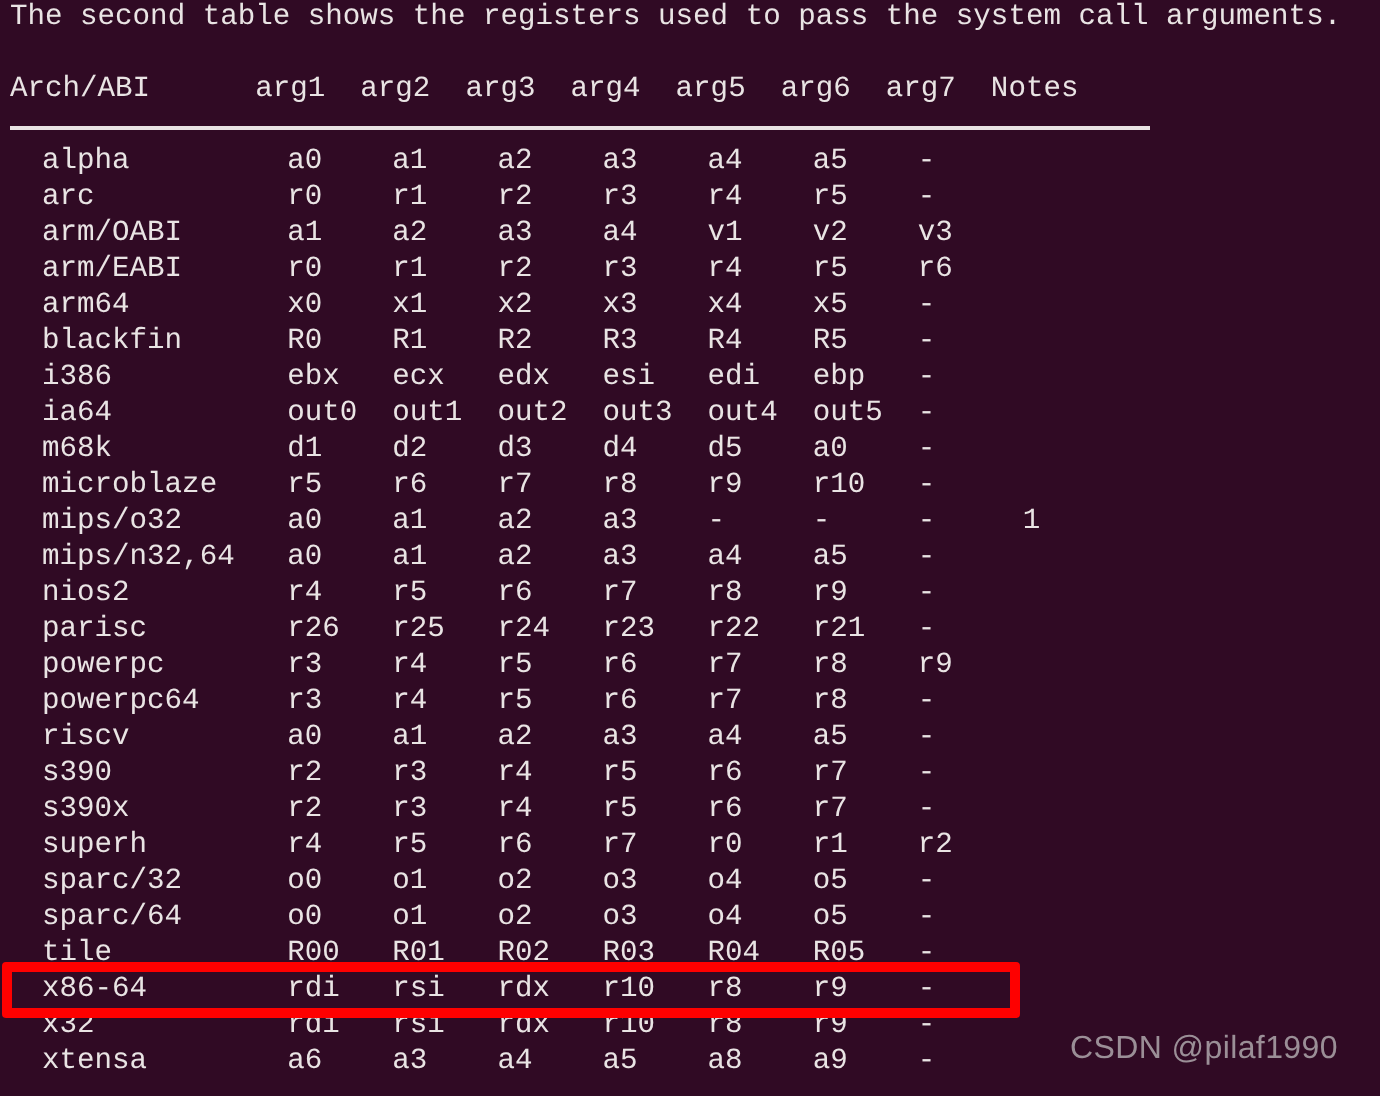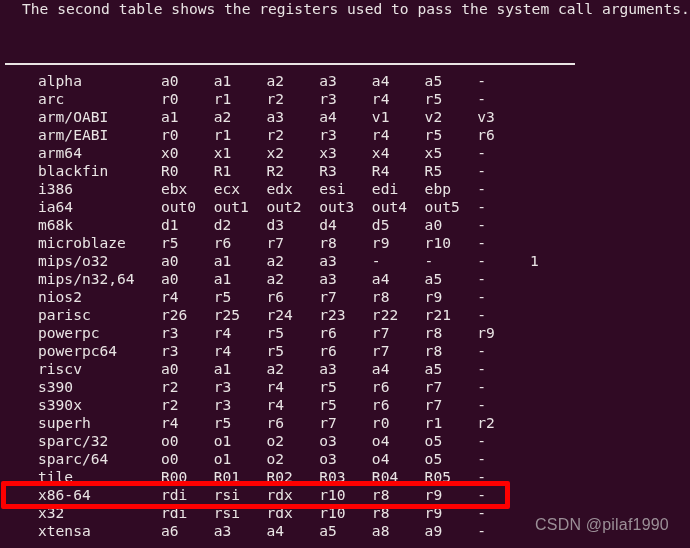--- a/index.html
+++ b/index.html
@@ -28,23 +28,24 @@
     line-height: 18px;
     white-space: pre;
     padding: 0;
     box-sizing: border-box;
   }
 
   .term-line {
     height: 18px;
     line-height: 18px;
     white-space: pre;
-    padding-left: 22px;
+    padding-left: 5px;
     letter-spacing: 0px;
     color: #e9e4e4;
+    font-family: Liberation Mono, monospace;
   }
 
   #intro-line {
     position: absolute;
     left: 0;
     top: 0;
     height: 18px;
   }
 
   #blank-line-1 {
@@ -101,20 +102,21 @@
 </style>
 </head>
 <body>
 
 <div id="terminal" style="background: rgb(48, 10, 36); color: rgb(233, 228, 228);">
 
   <div class="term-line" id="intro-line">The second table shows the registers used to pass the system call arguments.</div>
 
   <div class="term-line" id="blank-line-1"></div>
 
+  <div class="term-line" id="col-header-line">Arch/ABI      arg1  arg2  arg3  arg4  arg5  arg6  arg7  Notes</div>
 
   <div id="rule-line"></div>
 
   <div id="rows-block"><div class="term-line">alpha         a0    a1    a2    a3    a4    a5    -</div><div class="term-line">arc           r0    r1    r2    r3    r4    r5    -</div><div class="term-line">arm/OABI      a1    a2    a3    a4    v1    v2    v3</div><div class="term-line">arm/EABI      r0    r1    r2    r3    r4    r5    r6</div><div class="term-line">arm64         x0    x1    x2    x3    x4    x5    -</div><div class="term-line">blackfin      R0    R1    R2    R3    R4    R5    -</div><div class="term-line">i386          ebx   ecx   edx   esi   edi   ebp   -</div><div class="term-line">ia64          out0  out1  out2  out3  out4  out5  -</div><div class="term-line">m68k          d1    d2    d3    d4    d5    a0    -</div><div class="term-line">microblaze    r5    r6    r7    r8    r9    r10   -</div><div class="term-line">mips/o32      a0    a1    a2    a3    -     -     -     1</div><div class="term-line">mips/n32,64   a0    a1    a2    a3    a4    a5    -</div><div class="term-line">nios2         r4    r5    r6    r7    r8    r9    -</div><div class="term-line">parisc        r26   r25   r24   r23   r22   r21   -</div><div class="term-line">powerpc       r3    r4    r5    r6    r7    r8    r9</div><div class="term-line">powerpc64     r3    r4    r5    r6    r7    r8    -</div><div class="term-line">riscv         a0    a1    a2    a3    a4    a5    -</div><div class="term-line">s390          r2    r3    r4    r5    r6    r7    -</div><div class="term-line">s390x         r2    r3    r4    r5    r6    r7    -</div><div class="term-line">superh        r4    r5    r6    r7    r0    r1    r2</div><div class="term-line">sparc/32      o0    o1    o2    o3    o4    o5    -</div><div class="term-line">sparc/64      o0    o1    o2    o3    o4    o5    -</div><div class="term-line">tile          R00   R01   R02   R03   R04   R05   -</div><div class="term-line">x86-64        rdi   rsi   rdx   r10   r8    r9    -</div><div class="term-line">x32           rdi   rsi   rdx   r10   r8    r9    -</div><div class="term-line">xtensa        a6    a3    a4    a5    a8    a9    -</div></div>
 
   <div class="highlight-box" style="border-color: rgb(254, 0, 0);"></div>
 
   <div class="watermark" style="color: rgb(155, 143, 151);">CSDN @pilaf1990</div>
 
 </div>

